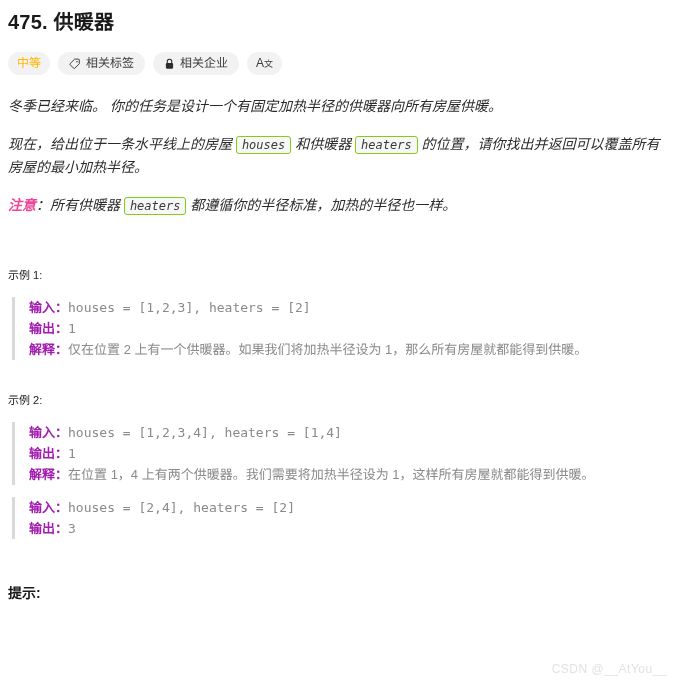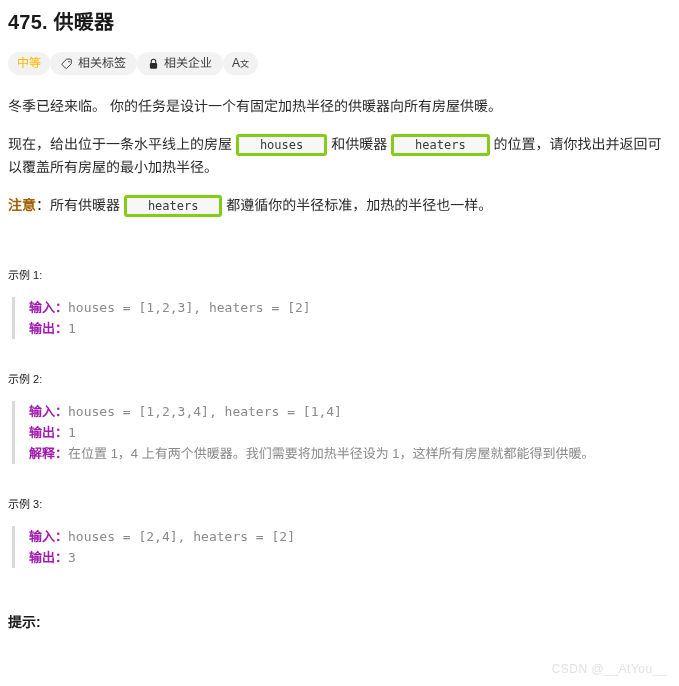--- a/index.html
+++ b/index.html
@@ -26,20 +26,21 @@
     font-weight: bold;
     color: #1a1a1a;
     margin: 8px 0 0 0;
     line-height: 28px;
     letter-spacing: 0.2px;
   }
   
   .badge-row {
     display: flex;
     align-items: center;
+    gap: 8px;
     margin-top: 16px;
   }
   .badge {
     display: inline-flex;
     align-items: center;
     gap: 5px;
     background: #f2f2f2;
     border-radius: 999px;
     padding: 4px 11px;
     font-size: 12px;
@@ -62,30 +63,31 @@
     color: #3c3c3c;
     letter-spacing: 0px;
   }
   .aa-glyph .small-cn { font-size: 9px; }
   
   .para {
     font-size: 14px;
     line-height: 22px;
     color: #2b2b2b;
     margin: 16px 0 0 0;
+    font-style: italic;
   }
   .para.first { margin-top: 20px; }
-  .para b { font-weight: bold; color: #a16207; }
+  .para b { font-weight: bold; color: #ec4899; }
   code.inline {
     font-family: "DejaVu Sans Mono", "Liberation Mono", monospace;
     font-size: 12px;
     background: #f7f7f7;
-    border: 3px solid #84cc16;
+    border: 1px solid #84cc16;
     border-radius: 3px;
-    padding: 1px 21px;
+    padding: 1px 5px;
     color: #3a3a3a;
     white-space: nowrap;
   }
   
   .example-title {
     font-size: 11px;
     font-weight: normal;
     color: #1a1a1a;
     margin: 30px 0 0 0;
     line-height: 20px;
@@ -176,30 +178,30 @@
 
 
   <p class="para">现在，给出位于一条水平线上的房屋 <code class="inline">houses</code> 和供暖器 <code class="inline">heaters</code> 的位置，请你找出并返回可以覆盖所有房屋的最小加热半径。</p>
 
   <p class="para"><b>注意</b>：所有供暖器 <code class="inline">heaters</code> 都遵循你的半径标准，加热的半径也一样。</p>
 
   <div class="example-title first">示例 1:</div>
   <div class="example-block">
     <div class="ex-line"><span class="lbl">输入：</span><span>houses = [1,2,3], heaters = [2]</span></div>
     <div class="ex-line"><span class="lbl">输出：</span><span>1</span></div>
+    <div class="ex-line"><span class="lbl">解释：</span><span class="cn">仅在位置 2 上有一个供暖器。如果我们将加热半径设为 1，那么所有房屋就都能得到供暖。</span></div>
   </div>
 
   <div class="example-title">示例 2:</div>
   <div class="example-block">
     <div class="ex-line"><span class="lbl">输入：</span><span>houses = [1,2,3,4], heaters = [1,4]</span></div>
     <div class="ex-line"><span class="lbl">输出：</span><span>1</span></div>
     <div class="ex-line"><span class="lbl">解释：</span><span class="cn">在位置 1，4 上有两个供暖器。我们需要将加热半径设为 1，这样所有房屋就都能得到供暖。</span></div>
   </div>
 
-  <div class="example-title">示例 3:</div>
   <div class="example-block">
     <div class="ex-line"><span class="lbl">输入：</span><span>houses = [2,4], heaters = [2]</span></div>
     <div class="ex-line"><span class="lbl">输出：</span><span>3</span></div>
   </div>
 
   <div class="hint-title">提示:</div>
 
 </div>
 
 <div class="watermark">CSDN @__AtYou__</div>

